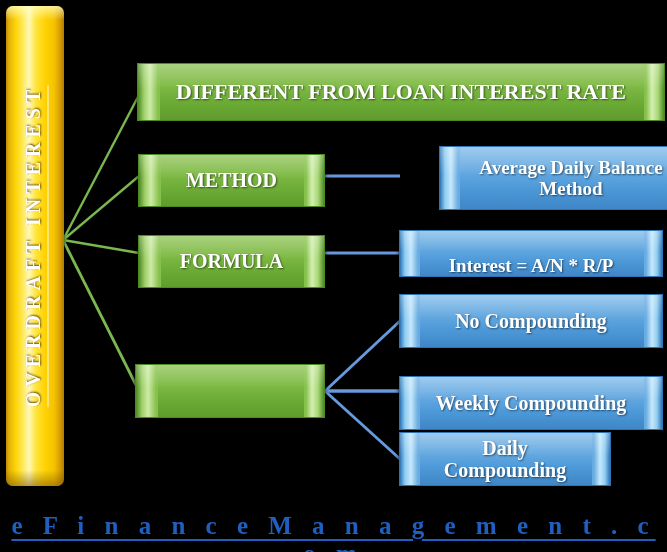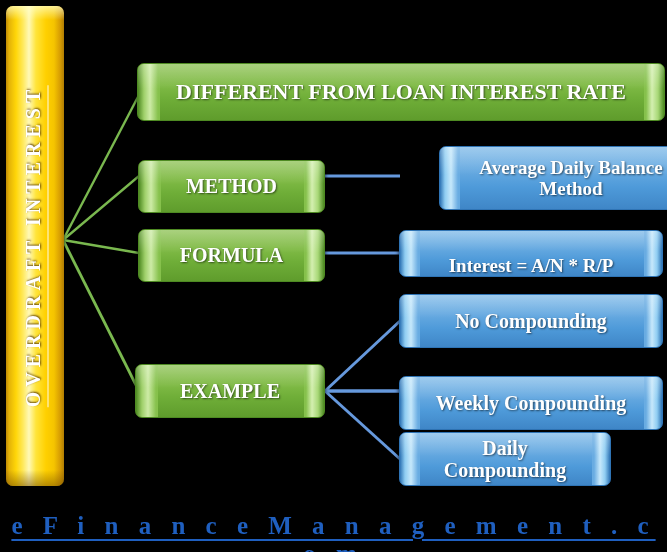--- a/index.html
+++ b/index.html
@@ -81,21 +81,21 @@
 
   
   .node {
     position: absolute;
     display: flex;
     align-items: center;
     justify-content: center;
     text-align: center;
     color: #ffffff;
     font-weight: bold;
-    border-radius: 7px;
+    border-radius: 0;
     box-shadow: 0 2px 4px rgba(0,0,0,0.85);
     box-sizing: border-box;
     overflow: hidden;
   }
   .node .node-text {
     position: relative;
     z-index: 4;
     line-height: 1.12;
     text-shadow: 1px 1px 2px rgba(0,0,0,0.55);
     padding: 0 26px;
@@ -193,33 +193,32 @@
 
   <div class="gold-bar">
     <div class="gold-bar-label">OVERDRAFT INTEREST</div>
   </div>
 
   <div class="node green" style="left:137px; top:63px; width:528px; height:58px; font-size:22px;">
     <span class="gloss"></span>
     <span class="node-text">DIFFERENT FROM LOAN INTEREST RATE</span>
   </div>
 
-  <div class="node green" style="left:138px; top:160px; width:187px; height:53px; font-size:20px;">
+  <div class="node green" style="left:138px; top:154px; width:187px; height:53px; font-size:20px;">
     <span class="gloss"></span>
     <span class="node-text">METHOD</span>
   </div>
 
-  <div class="node green" style="left:138px; top:229px; width:187px; height:53px; font-size:20px;">
+  <div class="node green" style="left:138px; top:235px; width:187px; height:53px; font-size:20px;">
     <span class="gloss"></span>
     <span class="node-text">FORMULA</span>
   </div>
 
   <div class="node green" style="left:135px; top:364px; width:190px; height:54px; font-size:20px;">
     <span class="gloss"></span>
-    <span class="node-text">EXAMPLE</span>
   </div>
 
   <div class="node blue" style="left:399px; top:146px; width:264px; height:64px; font-size:19px;margin-left:40px;">
     <span class="gloss"></span>
     <span class="node-text">Average Daily Balance Method</span>
   </div>
 
   <div class="node blue" style="left:399px; top:230px; width:264px; height:47px; font-size:19px;align-items:flex-end;">
     <span class="gloss"></span>
     <span class="node-text">Interest = A/N * R/P</span>

